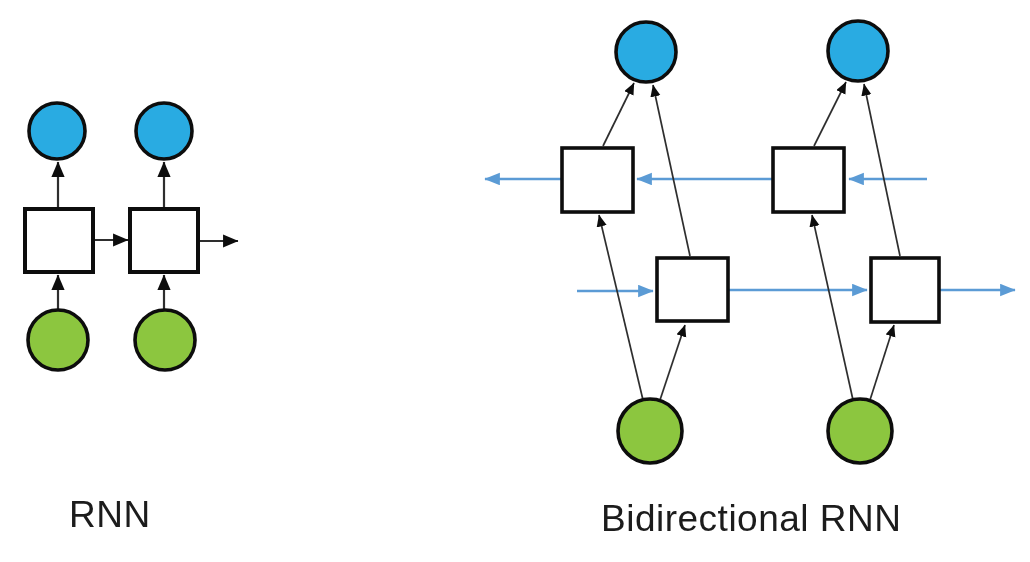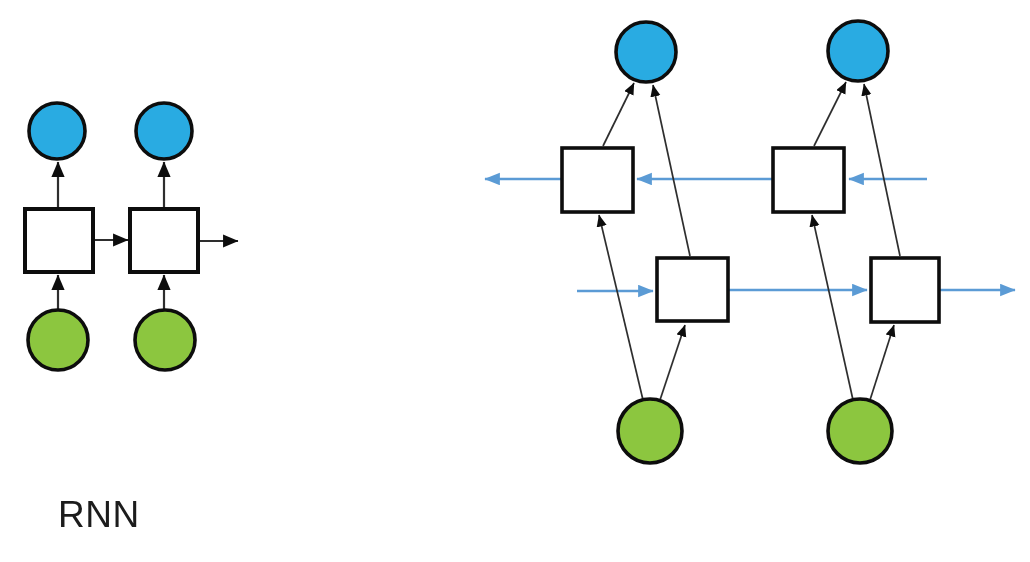--- a/index.html
+++ b/index.html
@@ -23,21 +23,21 @@
     height: 562px;
   }
   .caption {
     position: absolute;
     color: var(--caption-text, #1c1c1c);
     font-size: 37px;
     line-height: 1;
     white-space: nowrap;
     letter-spacing: 0.5px;
   }
-  .caption-rnn  { left: 58px;  top: 496px; }
+  .caption-rnn  { left: 69px;  top: 496px; }
   .caption-birnn{ left: 601px; top: 500px; }
 
   
   .node-out { fill: var(--output-node, #29abe2); stroke: var(--node-outline, #0d0d0d); stroke-width: 3.6; }
   .node-in  { fill: var(--input-node,  #8cc63f); stroke: var(--node-outline, #0d0d0d); stroke-width: 3.6; }
   .node-hid { fill: var(--hidden-node, #ffffff); stroke: var(--node-outline, #0d0d0d); }
   .hid-left  { stroke-width: 4.0; }
   .hid-right { stroke-width: 3.6; }
 
   
@@ -103,13 +103,14 @@
       <rect class="node-hid hid-right" x="562" y="148" width="71" height="64"></rect>
       <rect class="node-hid hid-right" x="773" y="148" width="71" height="64"></rect>
       <rect class="node-hid hid-right" x="657" y="258" width="71" height="63"></rect>
       <rect class="node-hid hid-right" x="871" y="258" width="68" height="64"></rect>
       <circle class="node-in" cx="650" cy="431" r="32"></circle>
       <circle class="node-in" cx="860" cy="431" r="32"></circle>
     </g>
   </svg>
 
   <div class="caption caption-rnn">RNN</div>
+  <div class="caption caption-birnn">Bidirectional RNN</div>
 </div>
 
 </body></html>

